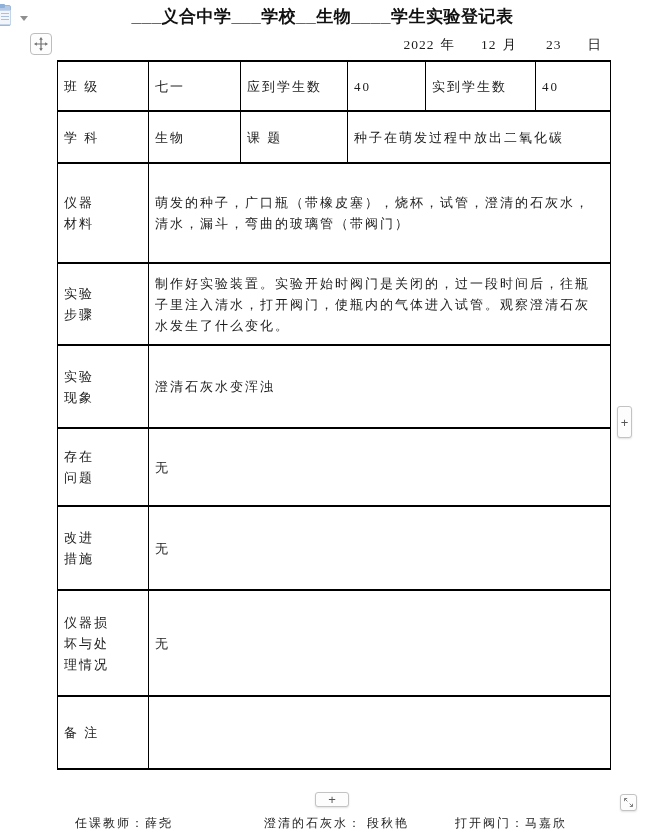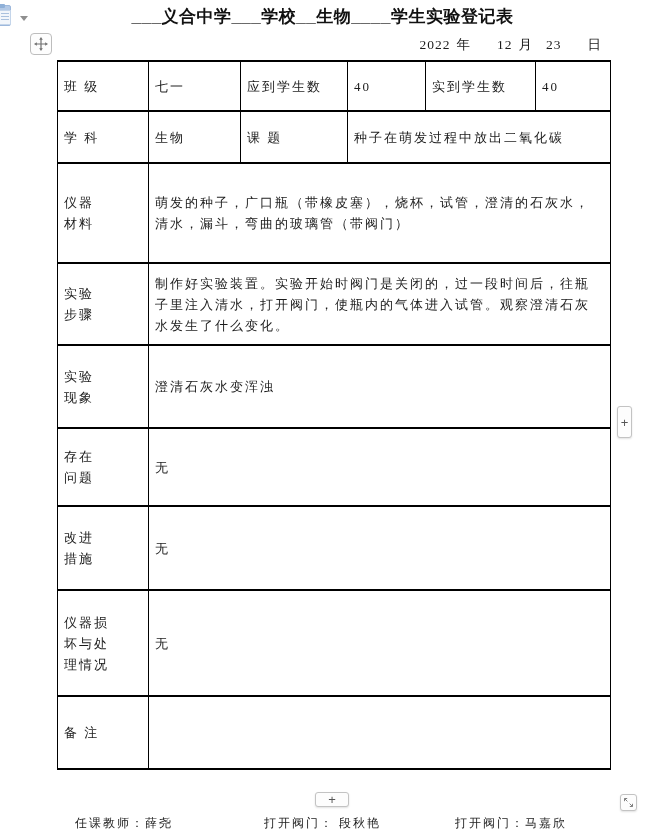--- a/index.html
+++ b/index.html
@@ -43,21 +43,21 @@
     text-align: center; font-family: "Liberation Sans", "DejaVu Sans", sans-serif;
     font-weight: bold; font-size: 17px; letter-spacing: 0.5px; color: #111;
     white-space: nowrap;
   }
   .date-line {
     position: absolute; top: 36px; left: 0; width: 602px;
     text-align: right; font-size: 13.5px; letter-spacing: 1px; white-space: nowrap;
   }
   .date-line .unit { margin-left: 6px; }
   .date-line .gap-lg { margin-left: 26px; }
-  .date-line .gap-md { margin-left: 13px; }
+  .date-line .gap-md { margin-left: 29px; }
 
   
   .move-handle {
     position: absolute; left: 30px; top: 33px; width: 22px; height: 22px;
     background: #fdfdfd; border: 1px solid #bdbdbd; border-radius: 4px;
     display: flex; align-items: center; justify-content: center;
     box-sizing: border-box; cursor: move;
   }
 
   
@@ -193,16 +193,16 @@
   <div class="mini-btn add-row">+</div>
   <div class="mini-btn resize-handle">
     <svg width="11" height="11" viewBox="0 0 11 11">
       <path d="M1.5 1.5 L4.4 4.4 M9.5 9.5 L6.6 6.6" stroke="#808080" stroke-width="1" fill="none"></path>
       <path d="M1.5 1.5 L1.5 4.2 M1.5 1.5 L4.2 1.5" stroke="#808080" stroke-width="1" fill="none"></path>
       <path d="M9.5 9.5 L9.5 6.8 M9.5 9.5 L6.8 9.5" stroke="#808080" stroke-width="1" fill="none"></path>
     </svg>
   </div>
 
   <div class="footer-item f-teacher">任课教师：薛尧</div>
-  <div class="footer-item f-manager">打开阀门： 段秋艳</div>
+  <div class="footer-item f-manager">澄清的石灰水： 段秋艳</div>
   <div class="footer-item f-rep">打开阀门：马嘉欣</div>
 
 </div>
 
 </body></html>

